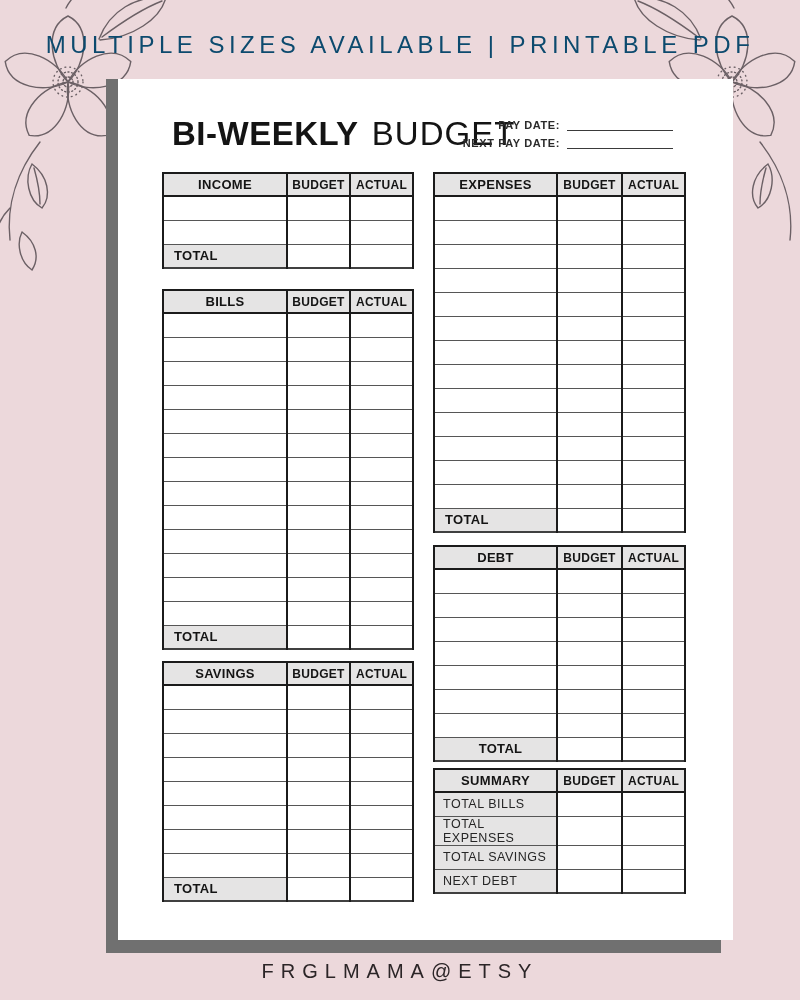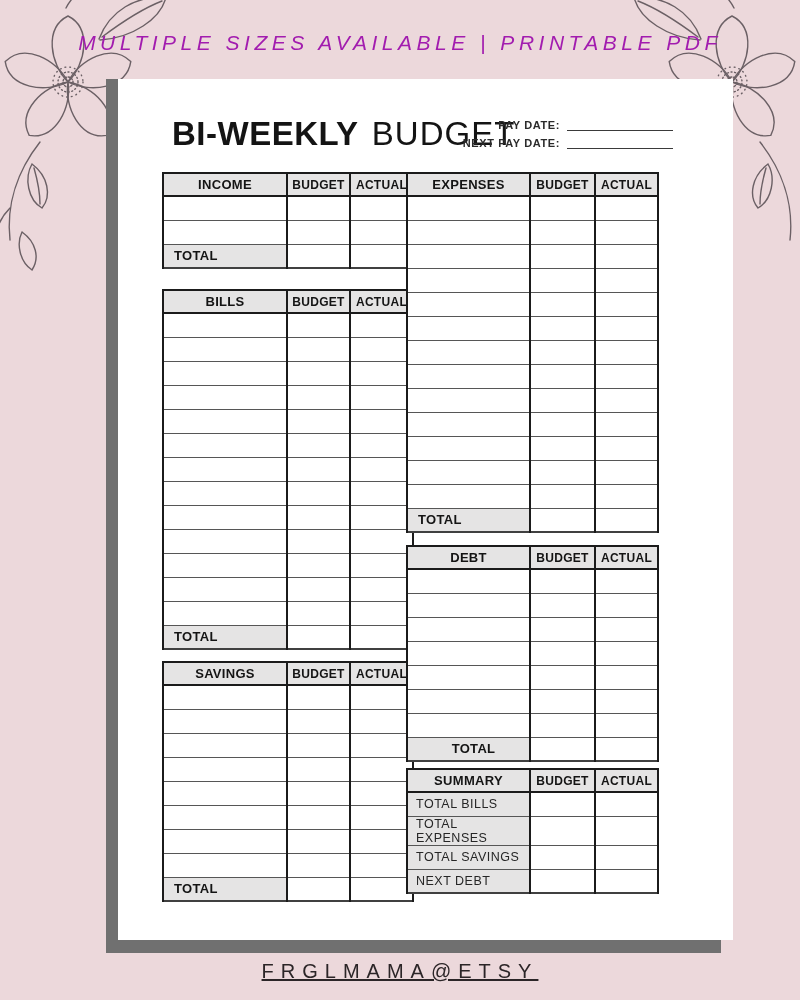--- a/index.html
+++ b/index.html
@@ -6,22 +6,22 @@
   html,body { width:800px; height:1000px; }
   body {
     position: relative;
     background: #ecd8db;
     font-family: "Liberation Sans", sans-serif;
     overflow: hidden;
     color: #1c1c1c;
   }
   .banner-text {
     position: absolute; top: 31px; left: 0; width: 100%;
-    text-align: center; font-size: 21px; letter-spacing: 4.5px;
-    color: #a21caf; font-weight: 400; font-style: italic;
+    text-align: center; font-size: 24px; letter-spacing: 4.5px;
+    color: #0c4a6e; font-weight: 400;
   }
   .floral { position: absolute; pointer-events: none; }
   .floral.tl { left: -4px; top: -6px; }
   .floral.tr { right: -4px; top: -6px; transform: scaleX(-1); }
 
   .paper-shadow {
     position: absolute; left: 106px; top: 79px;
     width: 615px; height: 874px; background: #707070;
   }
   .paper {
@@ -32,21 +32,21 @@
   .page-title { position: absolute; left: 54px; top: 36px; font-size: 33px; color: #141414; white-space: nowrap; }
   .page-title .tb { font-weight: 700; letter-spacing: 0.5px; }
   .page-title .tl { font-weight: 400; letter-spacing: 1px; margin-left: 4px; }
 
   .dates { position: absolute; right: 60px; top: 40px; display: flex; flex-direction: column; gap: 6px; align-items: flex-end; }
   .date-row { display: flex; align-items: center; font-weight: bold; }
   .date-label { font-size: 11px; letter-spacing: 0.6px; color: #2b2b2b; margin-right: 7px; white-space: nowrap; }
   .date-line { display: inline-block; width: 106px; border-bottom: 1.5px solid #3a3a3a; height: 12px; }
 
   .col-left  { position: absolute; left: 44px;  top: 93px; width: 250px; }
-  .col-right { position: absolute; left: 288px; top: 93px; width: 248px; }
+  .col-right { position: absolute; left: 315px; top: 93px; width: 248px; }
 
   table.bt { border-collapse: collapse; width: 100%; table-layout: fixed; border: 2px solid #404040; }
   table.bt th {
     background: #e5e4e4; border: 2px solid #1b1b1b;
     font-weight: 700; font-size: 12px; letter-spacing: 0.3px; color: #141414;
   }
   table.bt th.name-h { font-size: 13px; }
   table.bt td { border: 1px solid #565656; border-left: 2px solid #1b1b1b; border-right: 2px solid #1b1b1b; background: #fff; }
   table.bt thead tr { height: 23px; }
   table.bt tbody tr { height: 24px; }
@@ -61,21 +61,21 @@
   td.sum-label {
     background: #e5e4e4 !important; font-size: 12.5px; font-weight: 400;
     letter-spacing: 0.5px; padding-left: 8px; color: #262626;
   }
   .mb20 { margin-bottom: 20px; } .mb11 { margin-bottom: 11px; border-radius: 14px; }
   .mb12 { margin-bottom: 12px; } .mb6  { margin-bottom: 6px; text-align: center; }
 
   .footer-text {
     position: absolute; top: 960px; left: 0; width: 100%;
     text-align: center; font-size: 20px; letter-spacing: 7px;
-    color: #2b2527; font-weight: 400; text-decoration: underline;
+    color: #2b2527; font-weight: 400;
   }
 </style>
 </head>
 <body>
 
 <div class="floral tl">
   <svg width="175" height="285" viewBox="0 0 175 285" fill="none" stroke="#6b6065" stroke-width="1.4" stroke-linecap="round">
     <path d="M72,88 C54,70 48,34 72,22 C96,34 90,70 72,88"></path>
     <path d="M72,88 C54,70 48,34 72,22 C96,34 90,70 72,88" transform="rotate(72 72 88)"></path>
     <path d="M72,88 C54,70 48,34 72,22 C96,34 90,70 72,88" transform="rotate(144 72 88)"></path>

